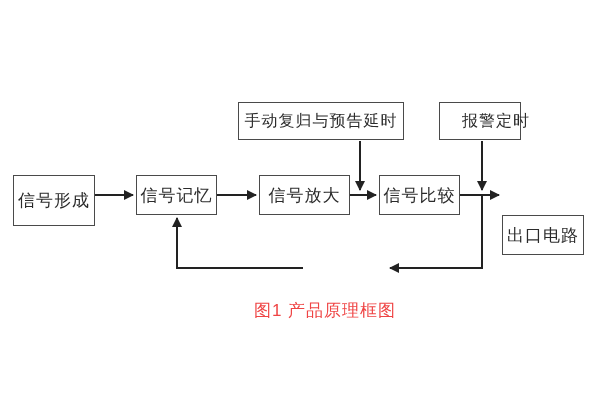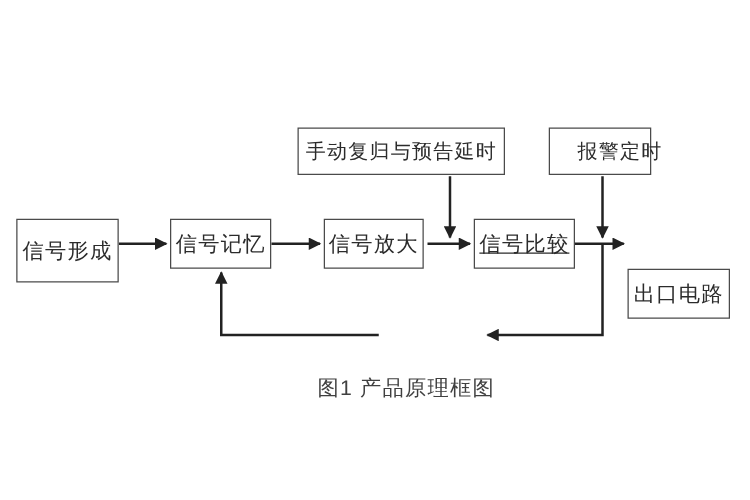--- a/index.html
+++ b/index.html
@@ -31,36 +31,36 @@
     align-items: center;
     justify-content: center;
     font-size: 17px;
     letter-spacing: 1px;
     color: #2b2b2b;
     white-space: nowrap;
   }
   
   .n-signal-formation   { left: 13px;  top: 175px; width: 82px;  height: 51px; }
   .n-signal-memory      { left: 136px; top: 175px; width: 81px;  height: 40px; text-align: right; }
-  .n-signal-amplify     { left: 259px; top: 175px; width: 80px;  height: 40px; text-align: center; }
-  .n-signal-compare     { left: 379px; top: 175px; width: 81px;  height: 40px; text-decoration: underline; }
+  .n-signal-amplify     { left: 259px; top: 175px; width: 91px;  height: 40px; text-align: center; }
+  .n-signal-compare     { left: 379px; top: 175px; width: 81px;  height: 40px; }
   .n-output-circuit     { left: 502px; top: 175px; width: 82px;  height: 40px; margin-top: 40px; }
   
   .n-manual-reset-delay { left: 238px; top: 102px; width: 166px; height: 38px; font-size: 16px; }
   .n-alarm-timing       { left: 439px; top: 102px; width: 82px;  height: 38px; font-size: 16px; padding-left: 32px; }
   
   .n-signal-control     { left: 303px; top: 250px; width: 83px;  height: 37px; }
   .caption {
     position: absolute;
     left: 175px;
     top: 299px;
     width: 300px;
     text-align: center;
     font-size: 17px;
-    color: #404040;
+    color: #ef4444;
     letter-spacing: 1px;
     white-space: nowrap;
   }
 </style>
 </head>
 <body>
 
 <div class="canvas">
 
   <svg class="wires" viewBox="0 0 600 400" xmlns="http://www.w3.org/2000/svg">

